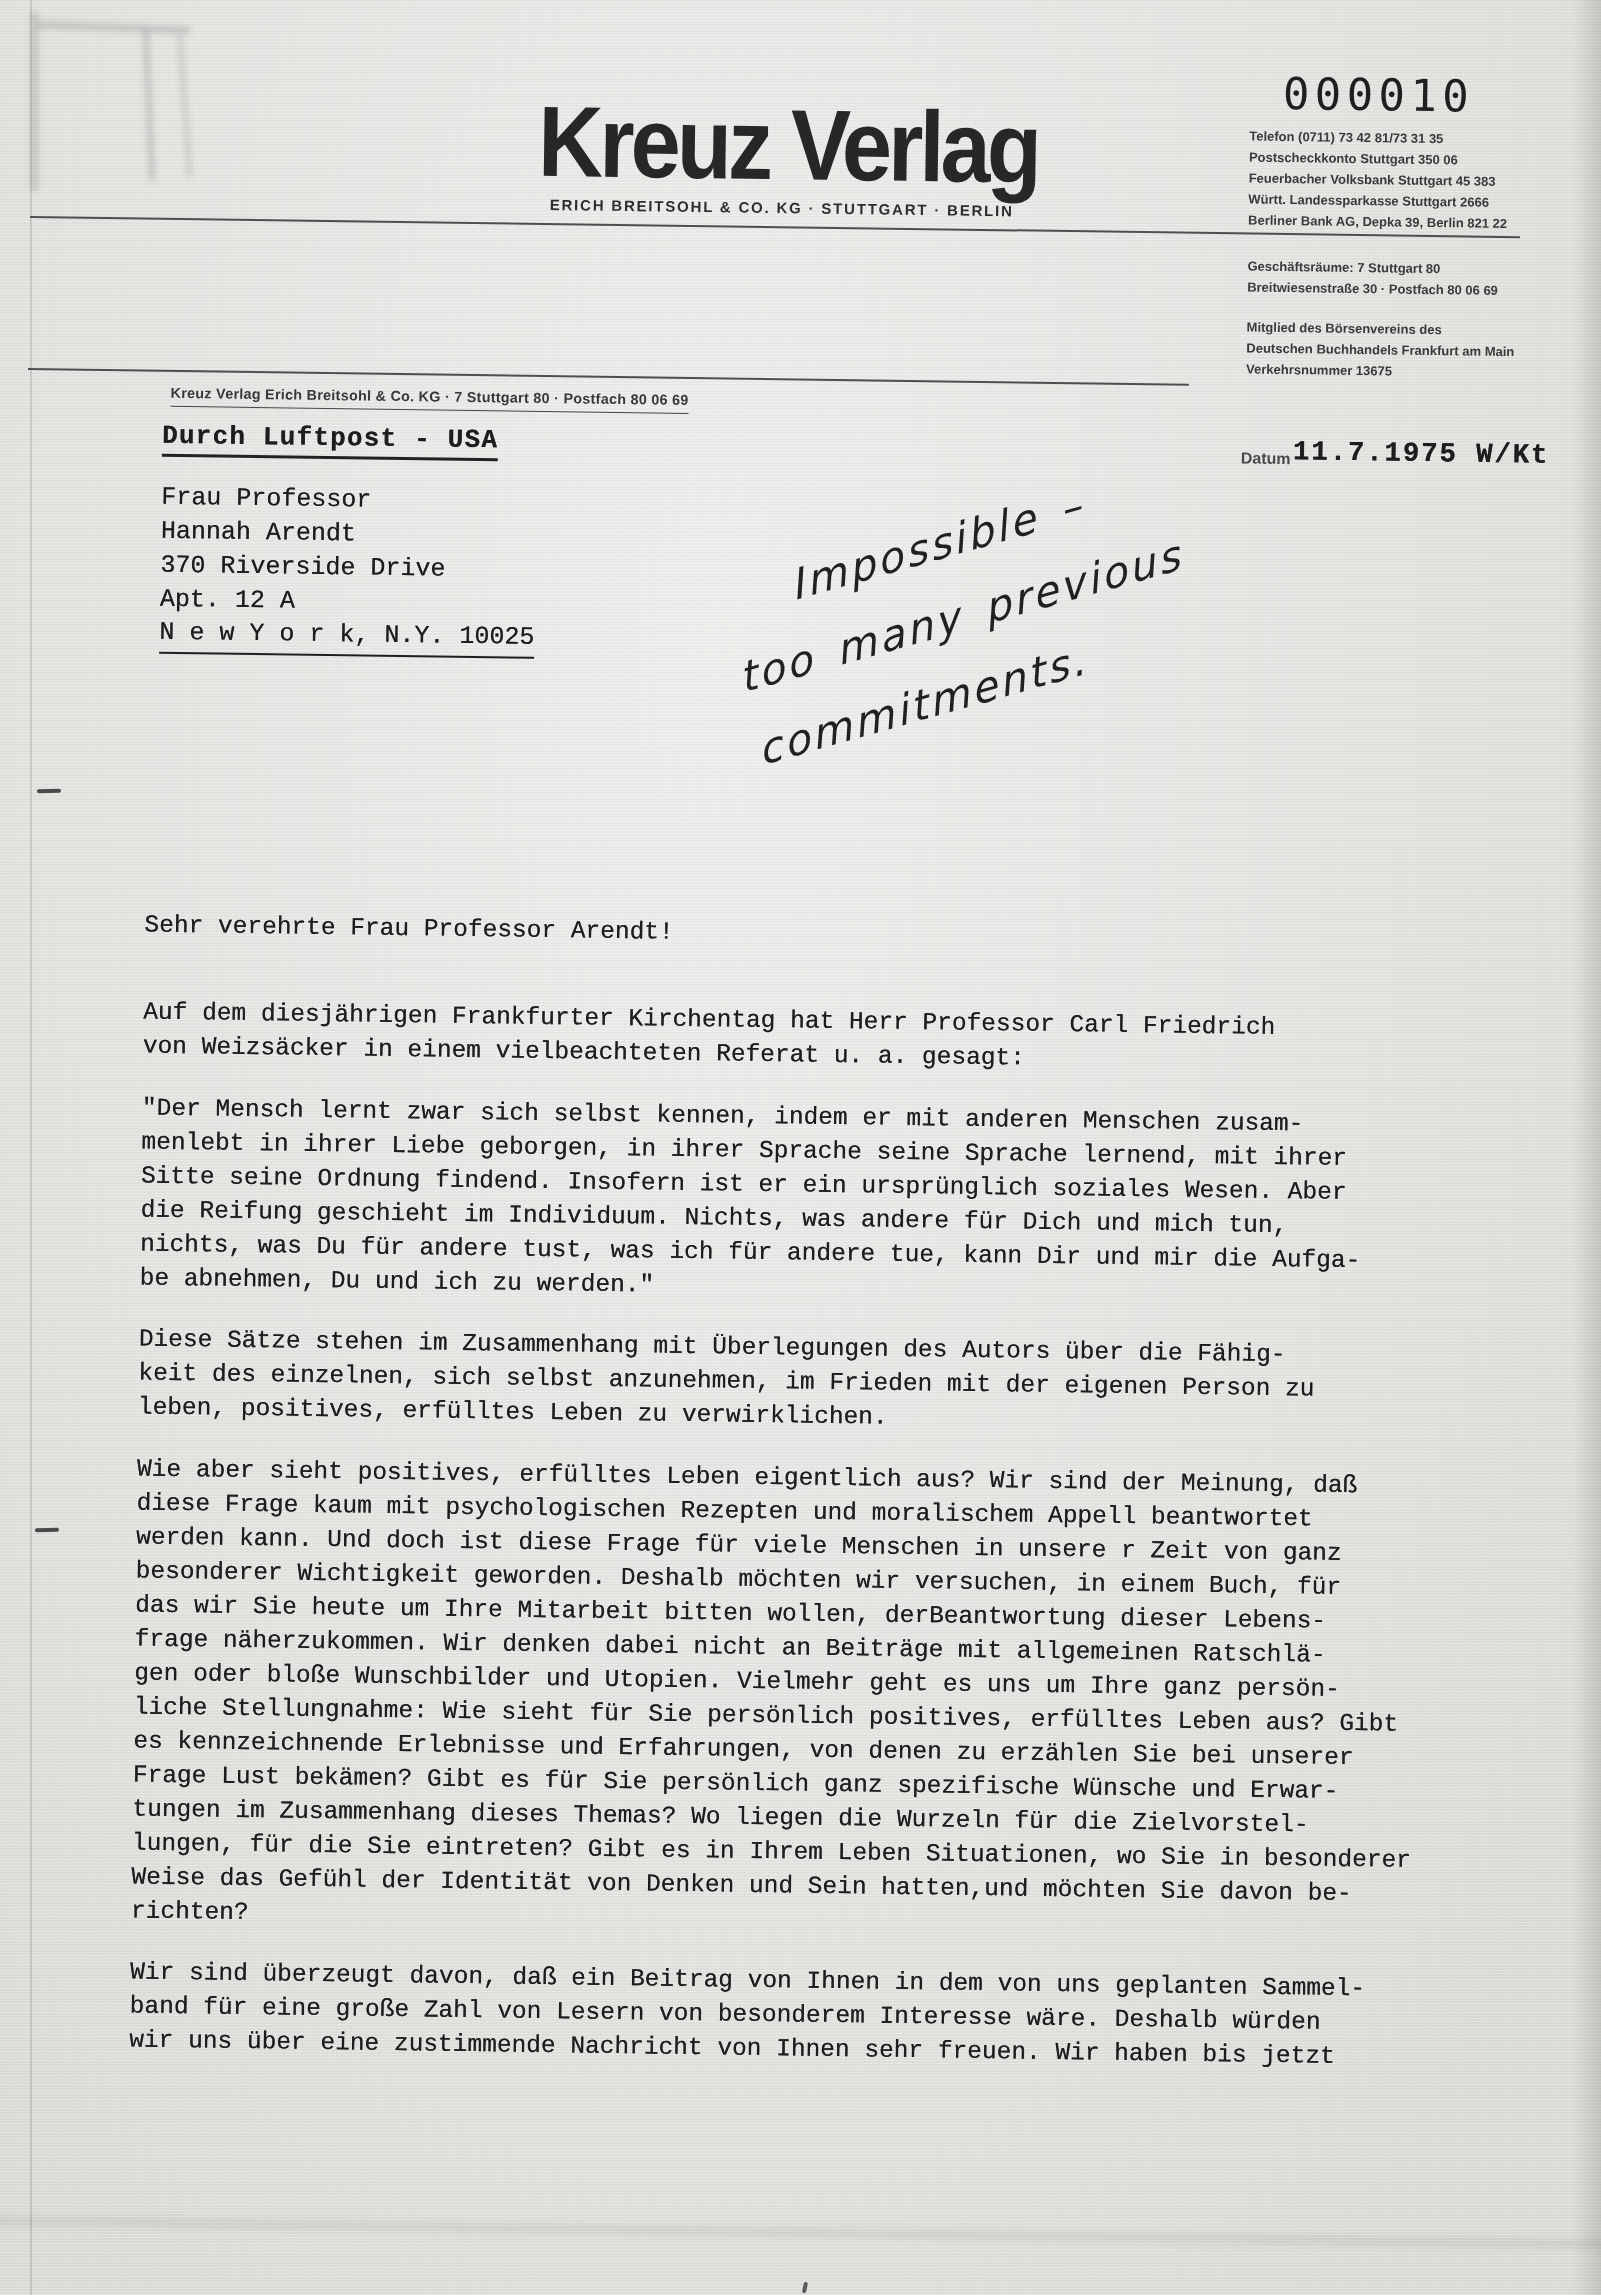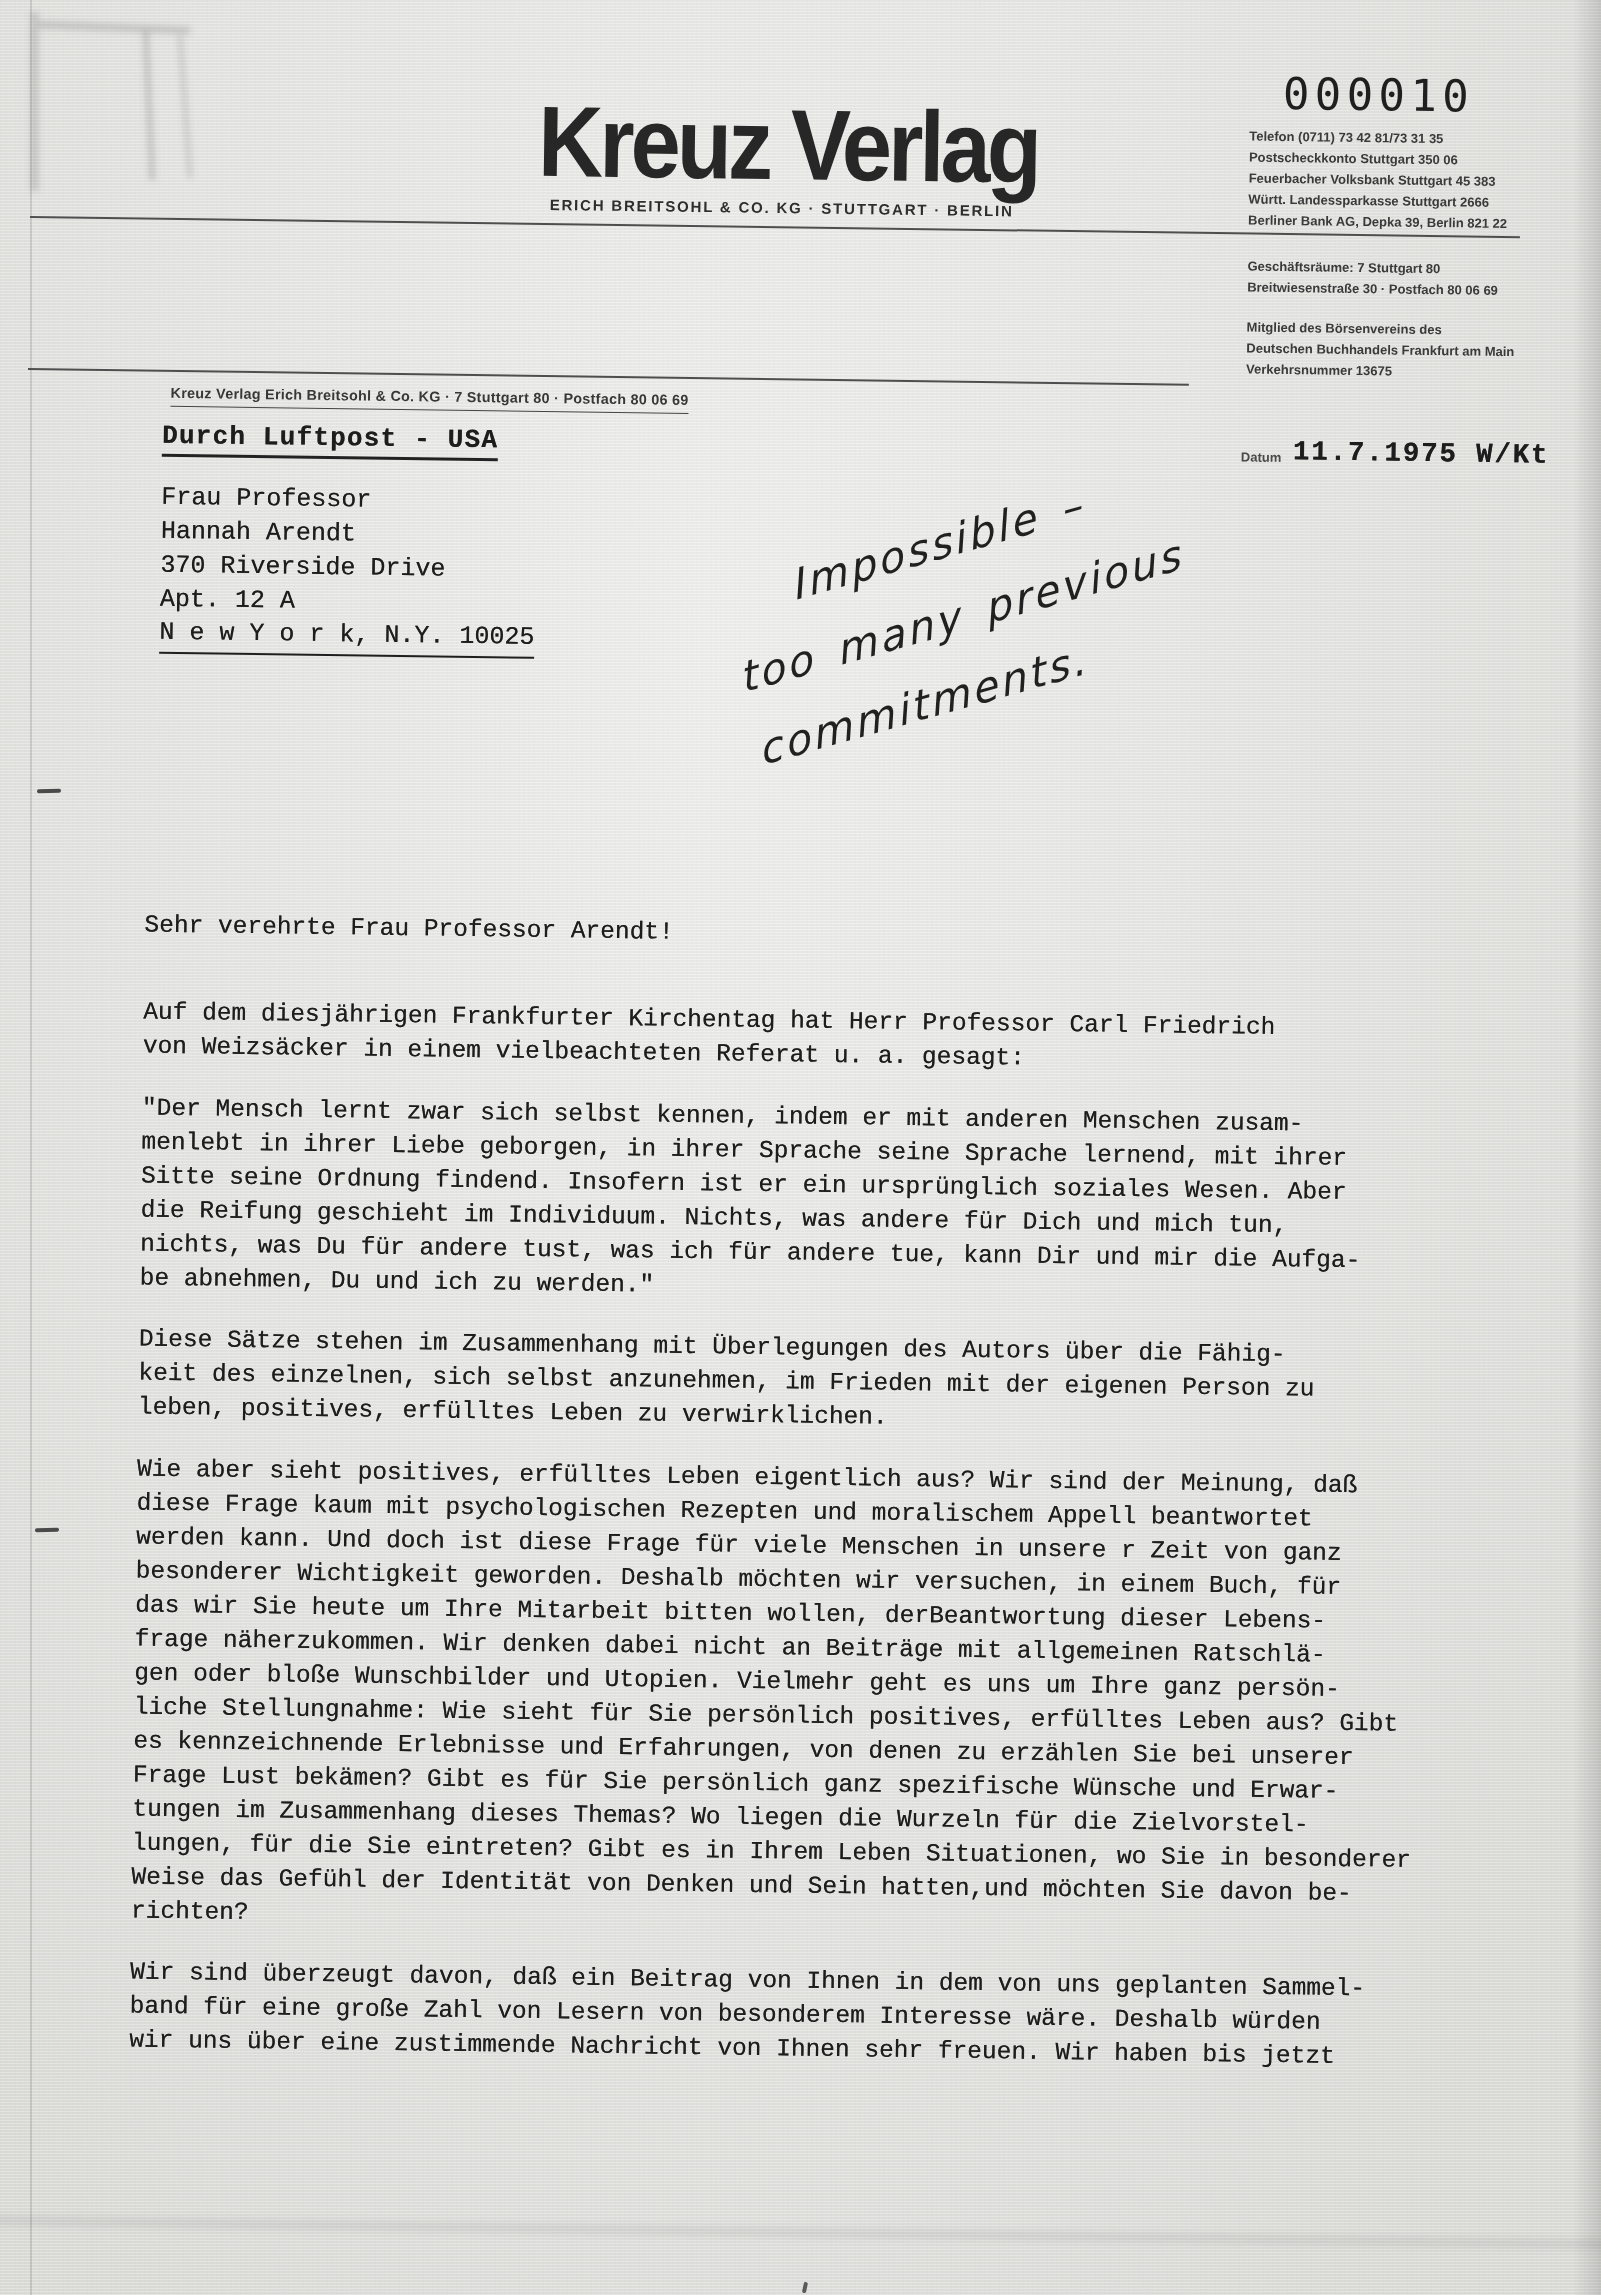--- a/index.html
+++ b/index.html
@@ -66,21 +66,21 @@
   }
   
   .type{
     font-family:"Liberation Mono",monospace;color:#1d1d1d;
     text-shadow:0.2px 0 0 rgba(29,29,29,0.8);
   }
   .route{
     left:168px;top:419px;font-size:26px;font-weight:bold;letter-spacing:1.2px;
     border-bottom:3px solid #222;padding-bottom:3px;white-space:nowrap;
   }
-  .datum-label{left:1247px;top:433px;font-weight:bold;font-size:13px;color:#4a4a4a;}
+  .datum-label{left:1247px;top:433px;font-weight:bold;font-size:16px;color:#4a4a4a;}
   .datum-value{left:1299px;top:419px;font-size:27.5px;letter-spacing:1.8px;font-weight:bold;white-space:nowrap;}
   .recipient{left:168px;top:479px;font-size:25px;line-height:34px;white-space:pre-line;}
   .recipient-city{
     left:168px;top:616px;font-size:25px;
     border-bottom:2.4px solid #1f1f1f;padding-bottom:5.4px;white-space:nowrap;
   }
   
   .annotation{
     left:737px;top:555px;width:657px;
     transform:rotate(-16.5deg) skewX(-9deg);transform-origin:0 0;

